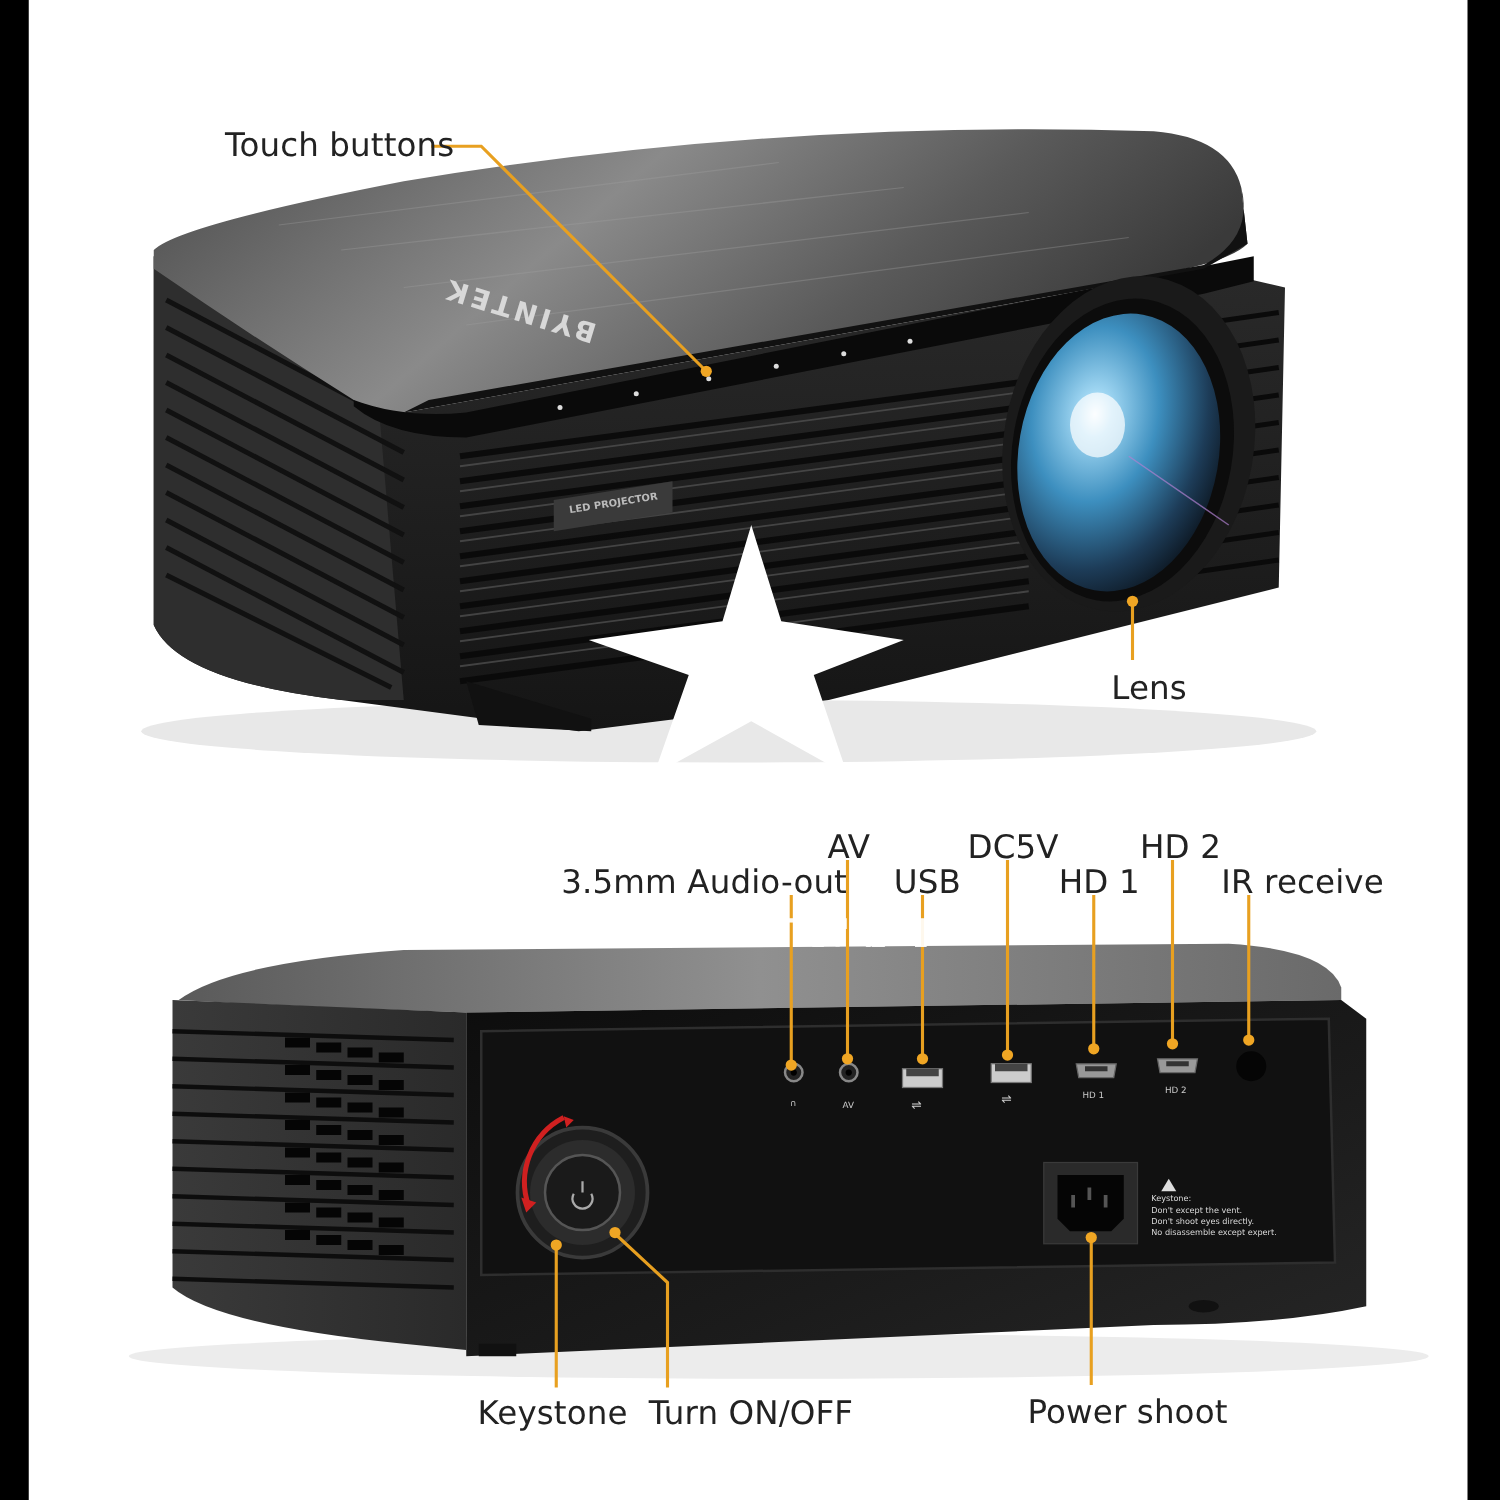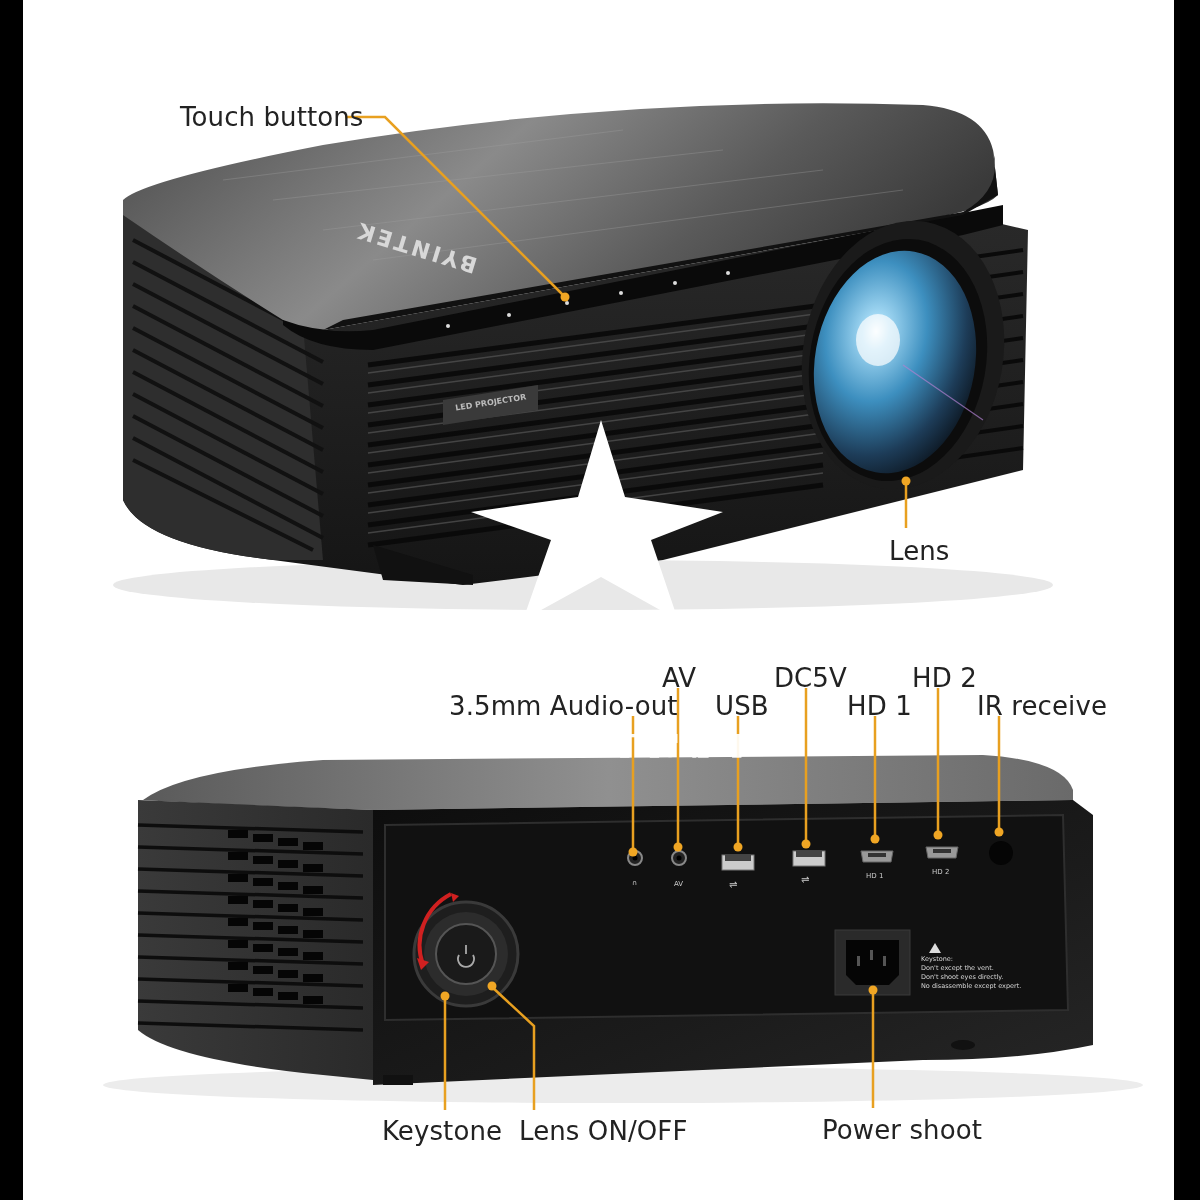--- a/index.html
+++ b/index.html
@@ -301,15 +301,15 @@
 
   <div class="label" style="left:426px; top:691px;">3.5mm Audio-out</div>
   <div class="label" style="left:639px; top:663px;">AV</div>
   <div class="label" style="left:692px; top:691px;">USB</div>
   <div class="label" style="left:751px; top:663px;">DC5V</div>
   <div class="label" style="left:824px; top:691px;">HD 1</div>
   <div class="label" style="left:889px; top:663px;">HD 2</div>
   <div class="label" style="left:954px; top:691px;">IR receive</div>
 
   <div class="label" style="left:359px; top:1116px;">Keystone</div>
-  <div class="label" style="left:496px; top:1116px;">Lens ON/OFF</div>
+  <div class="label" style="left:496px; top:1116px;">Turn ON/OFF</div>
   <div class="label" style="left:799px; top:1115px;">Power shoot</div>
 </div>
 
 </body></html>

